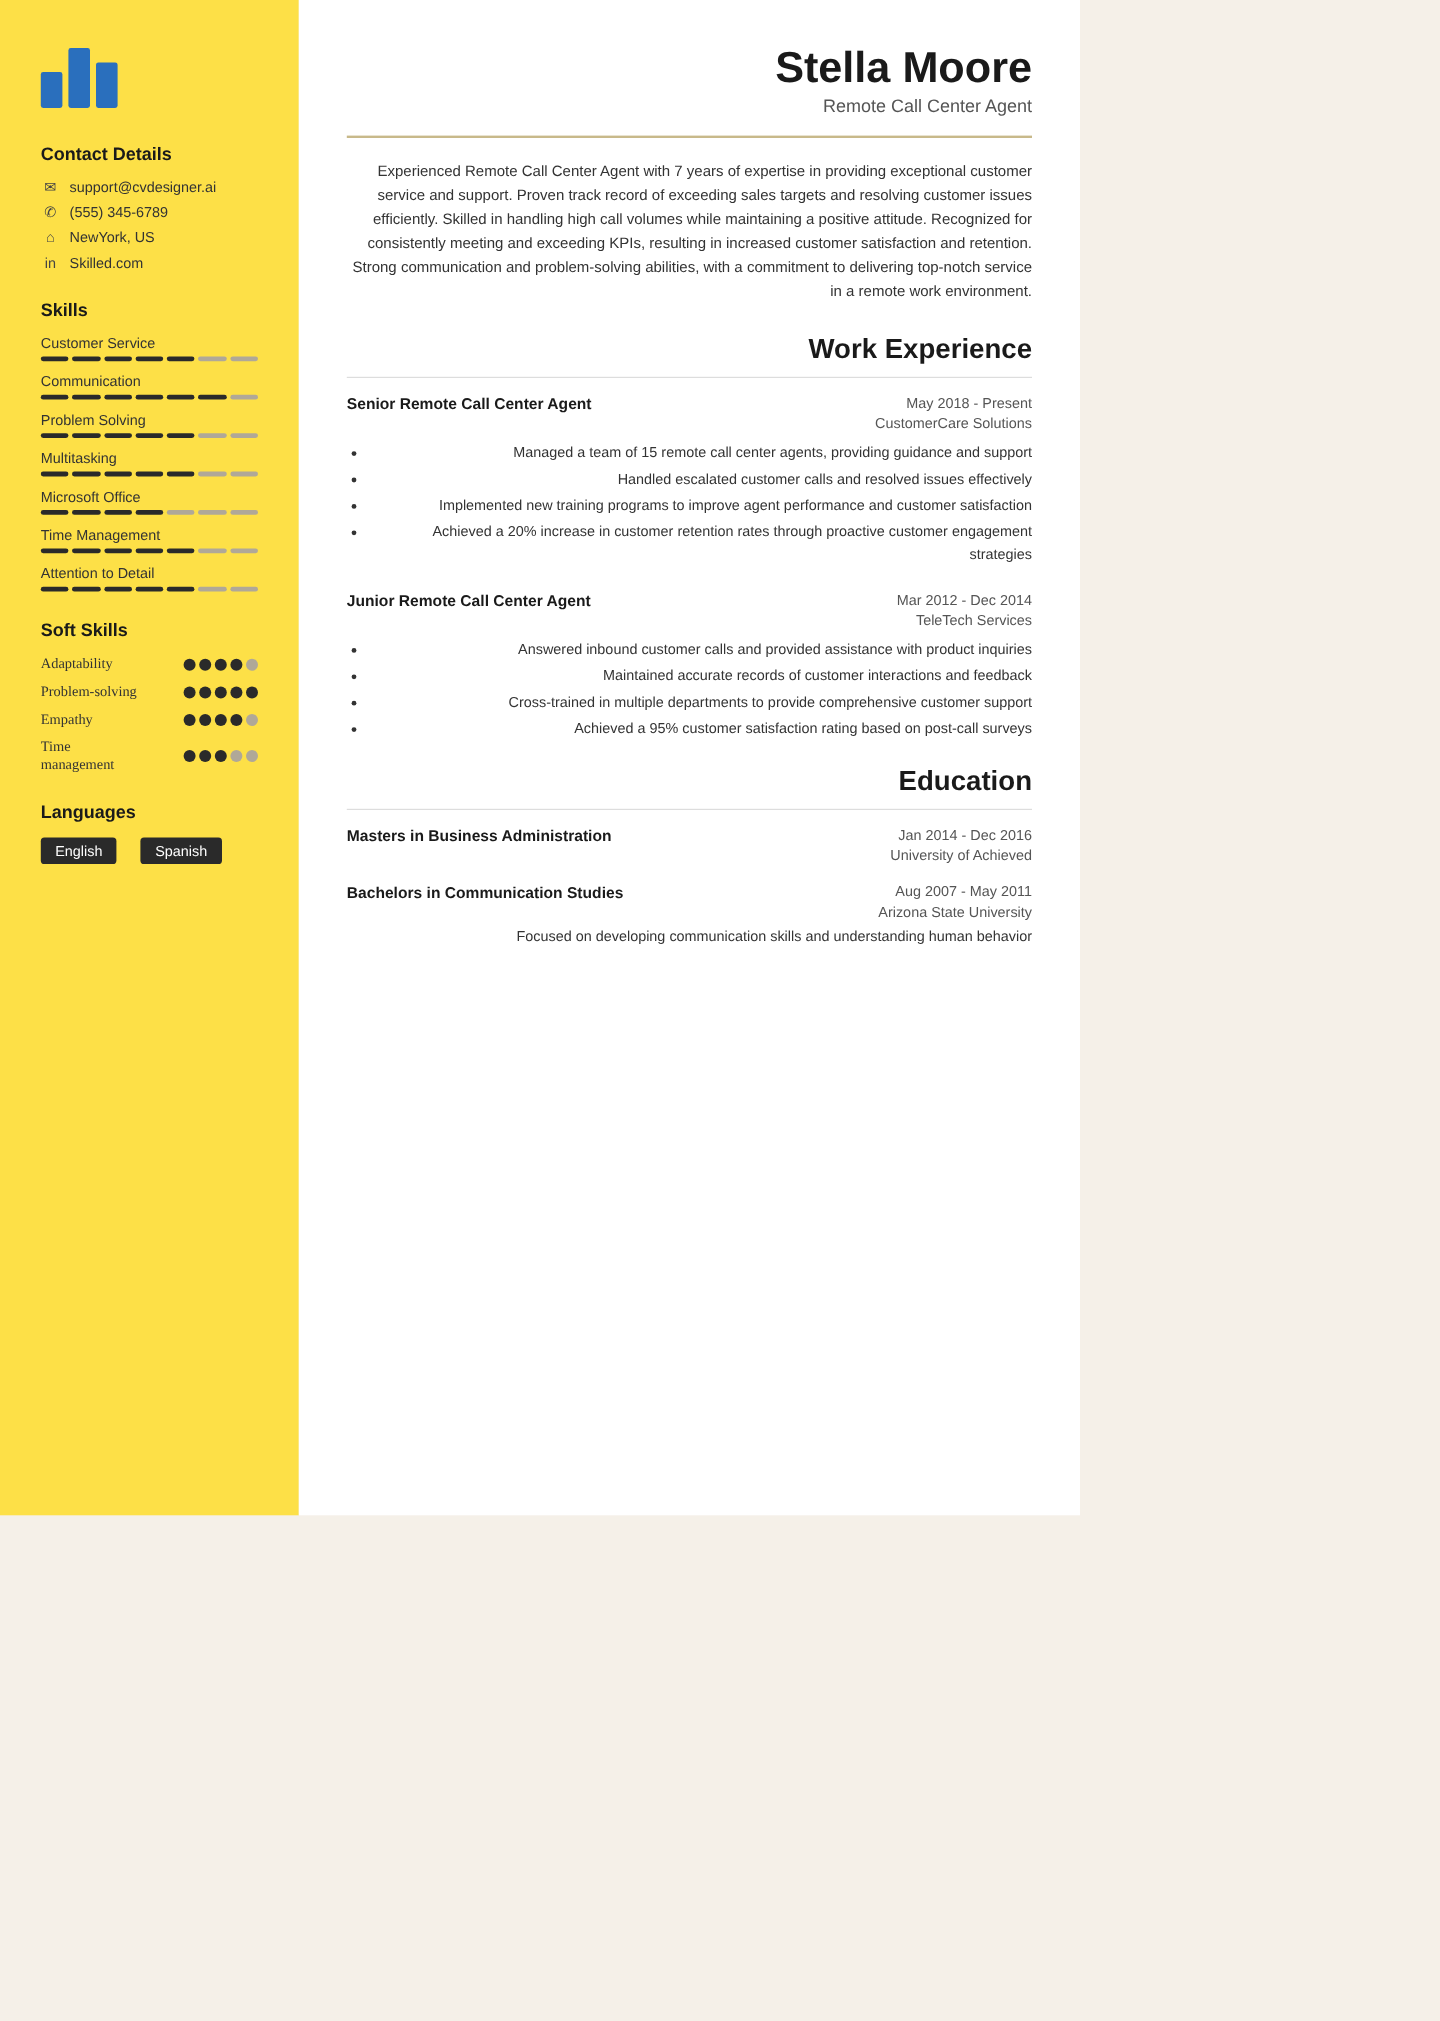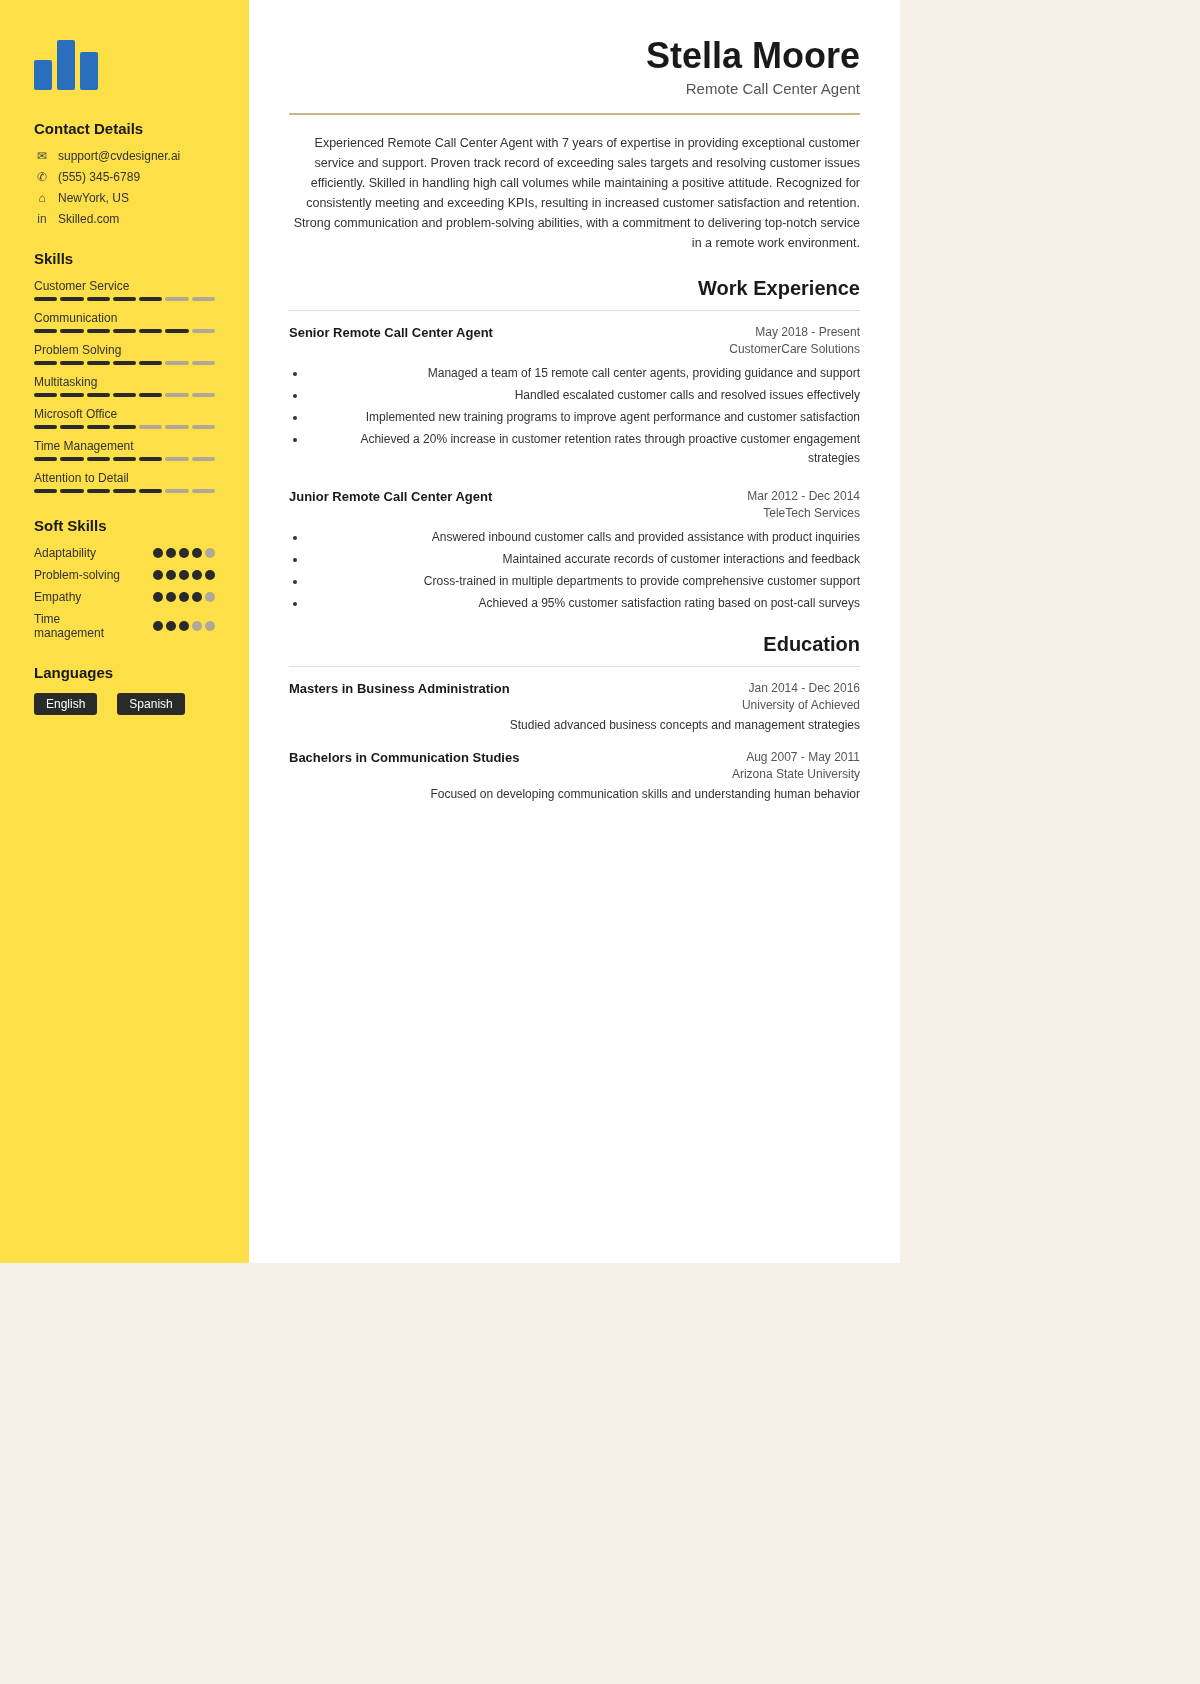--- a/index.html
+++ b/index.html
@@ -74,21 +74,21 @@
     .skill-segment.empty { background: #b0a898; }
     .soft-skills-section { margin-bottom: 24px; }
     .soft-skill-item {
       display: flex;
       justify-content: space-between;
       align-items: center;
       margin-bottom: 8px;
       font-size: 12px;
       color: #333;
     }
-    .soft-skill-name { flex: 1; }
+    .soft-skill-name { flex: 1; font-family: Liberation Serif, serif; }
     .dots {
       display: flex;
       gap: 3px;
     }
     .dot {
       width: 10px;
       height: 10px;
       border-radius: 50%;
     }
     .dot.filled { background: #2a2a2a; }
@@ -129,21 +129,21 @@
       border-top: 2px solid #c8b98a;
       margin-bottom: 18px;
     }
     .summary-text {
       font-size: 12.5px;
       color: #333;
       line-height: 1.6;
       margin-bottom: 24px;
     }
     .main-section-title {
-      font-size: 20px;
+      font-size: 23px;
       font-weight: bold;
       color: #1a1a1a;
       margin-bottom: 10px;
     }
     .main-section-divider {
       border: none;
       border-top: 1px solid #ddd;
       margin-bottom: 14px;
     }
     .job-entry { margin-bottom: 20px; }
@@ -425,21 +425,20 @@
 
   <div class="main-section-title">Education</div>
   <hr class="main-section-divider">
   <div id="education-container">
       <div class="edu-entry">
     <div class="edu-header">
       <span class="edu-degree">Masters in Business Administration</span>
       <span class="edu-date">Jan 2014 - Dec 2016</span>
     </div>
     <div class="edu-school">University of Achieved</div>
-    <div class="edu-desc">Studied advanced business concepts and management strategies</div>
   </div>
       <div class="edu-entry">
     <div class="edu-header">
       <span class="edu-degree">Bachelors in Communication Studies</span>
       <span class="edu-date">Aug 2007 - May 2011</span>
     </div>
     <div class="edu-school">Arizona State University</div>
     <div class="edu-desc">Focused on developing communication skills and understanding human behavior</div>
   </div>
     </div>

